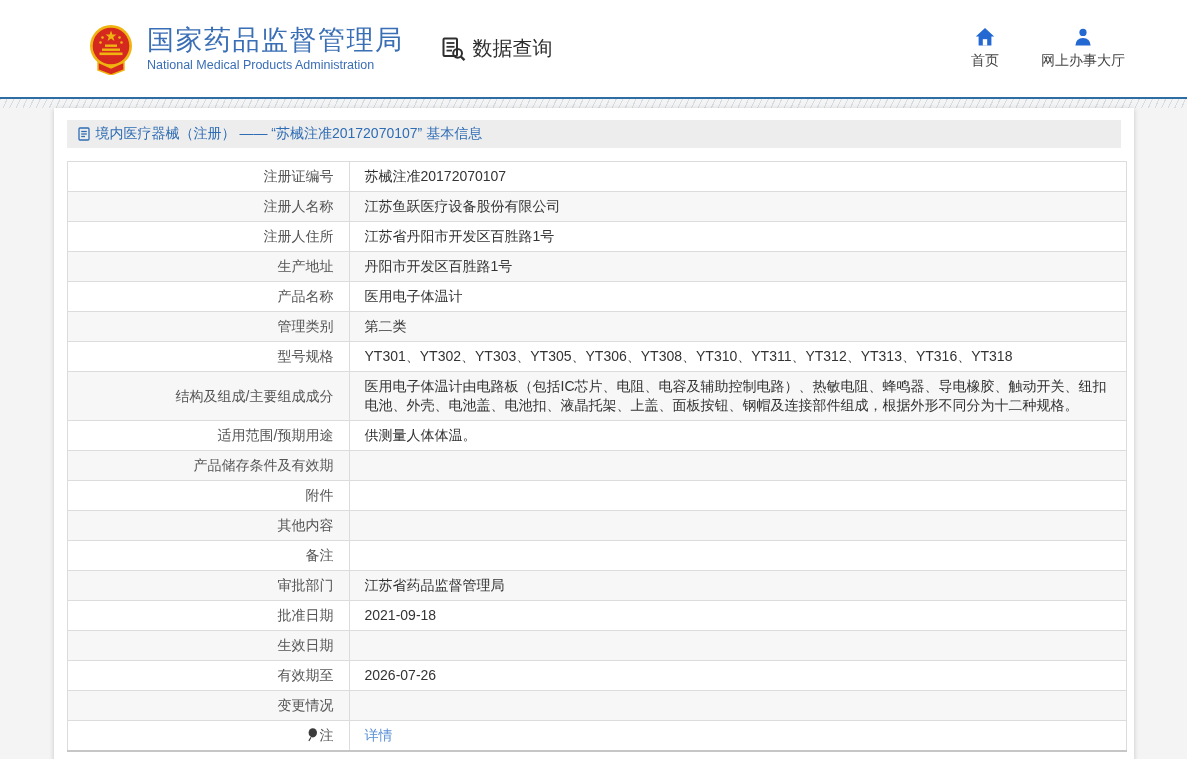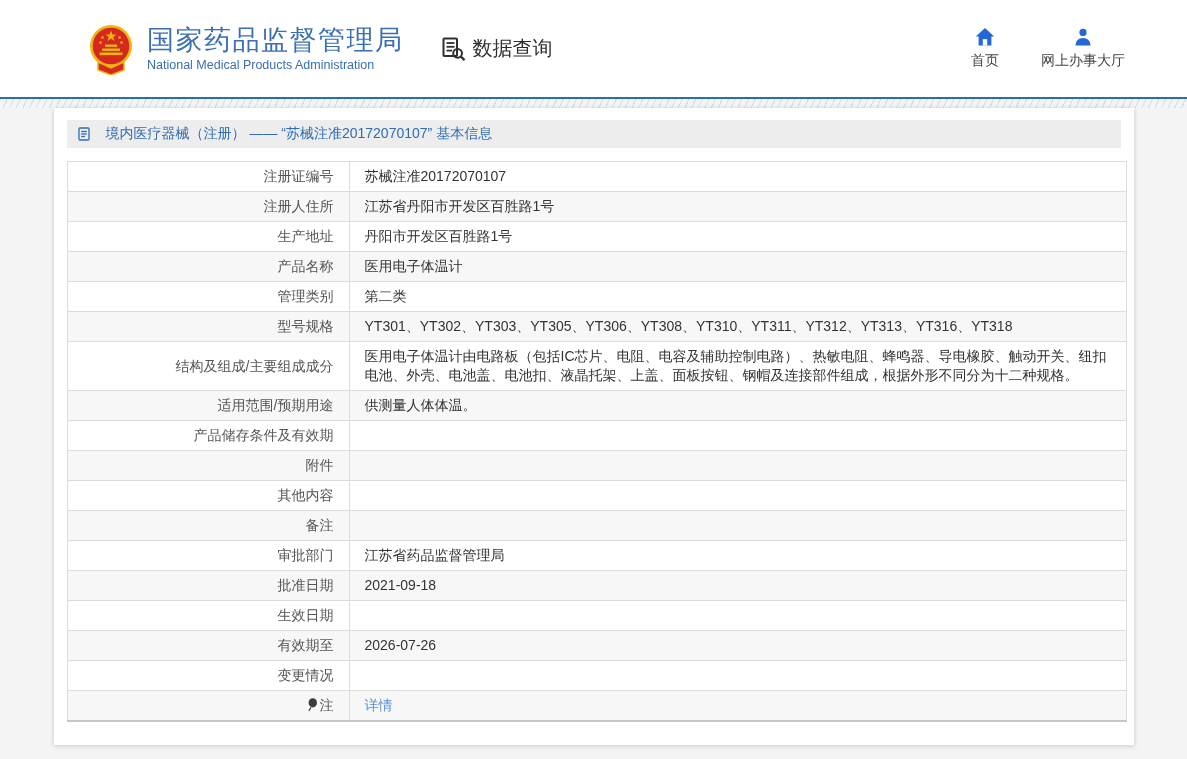--- a/index.html
+++ b/index.html
@@ -37,21 +37,21 @@
   .dq-icon{width:26px;height:26px;}
   .dq-icon .st{stroke:var(--dark-text);fill:none;}
   .quick-links{margin-left:auto;display:flex;gap:42px;}
   .quick-link{display:flex;flex-direction:column;align-items:center;gap:5px;font-size:14px;color:#444;cursor:pointer;}
   .ql-icon{width:20px;height:20px;fill:var(--icon-blue);}
   .blue-line{height:2px;background:var(--line-blue);}
   .hatch{height:9px;background:repeating-linear-gradient(115deg,rgba(100,135,170,.22) 0 1px,transparent 1px 6px);}
   
   .card{width:1080px;margin:0 auto;background:#fff;box-shadow:0 1px 5px rgba(0,0,0,.18);
         padding:12px 13px 12px;min-height:637px;}
-  .crumb{height:28px;background:var(--crumb-bg);display:flex;align-items:center;gap:16px;
+  .crumb{height:28px;background:var(--crumb-bg);display:flex;align-items:center;gap:6px;
          padding:0 11px;font-size:14px;color:var(--crumb-blue);}
   .crumb-ic{width:12px;height:14px;flex:0 0 auto;}
   .crumb-ic .st{stroke:var(--crumb-blue);fill:none;stroke-width:1.3;}
   
   table.info{width:1060px;margin:13px auto 0;border-collapse:collapse;font-size:14px;
              border:1px solid var(--border-gray);border-bottom:2px solid #c6c6c6;}
   table.info td{border:1px solid var(--border-gray);padding:5px 15px;line-height:19px;vertical-align:middle;}
   td.label{width:282px;text-align:right;color:var(--label-gray);white-space:nowrap;}
   td.value{color:var(--value-gray);}
   tr:nth-child(even){background:var(--row-alt);}
@@ -125,20 +125,24 @@
     <span>境内医疗器械（注册） —— “苏械注准20172070107” 基本信息</span>
   </div>
 
   <table class="info">
     <tbody>
         <tr>
           <td class="label">注册证编号</td>
           <td class="value">苏械注准20172070107</td>
         </tr>
         <tr>
+          <td class="label">注册人名称</td>
+          <td class="value">江苏鱼跃医疗设备股份有限公司</td>
+        </tr>
+        <tr>
           <td class="label">注册人住所</td>
           <td class="value">江苏省丹阳市开发区百胜路1号</td>
         </tr>
         <tr>
           <td class="label">生产地址</td>
           <td class="value">丹阳市开发区百胜路1号</td>
         </tr>
         <tr>
           <td class="label">产品名称</td>
           <td class="value">医用电子体温计</td>

